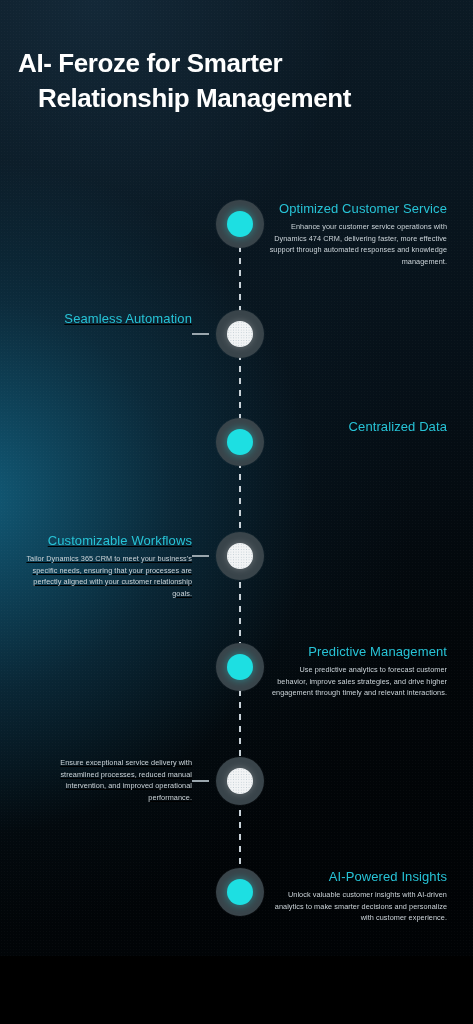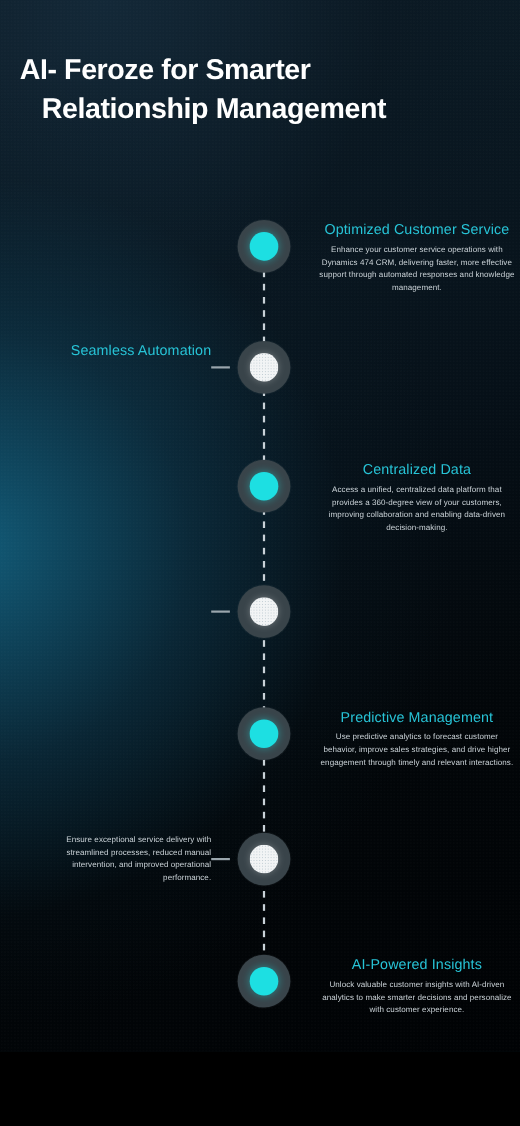--- a/index.html
+++ b/index.html
@@ -105,28 +105,29 @@
     background: #9aa6ad;
     z-index: 5;
   }
   .stub.left { left: 192px; }
 
   .content {
     position: absolute;
     top: 0;
   }
   .content.right {
-    left: 290px;
+    left: 269px;
     width: 178px;
-    text-align: center;
+    text-align: right;
   }
   .content.left {
     left: 24px;
     width: 168px;
     text-align: right;
+    text-decoration: underline;
   }
   .item-title {
     color: #27c3d6;
     font-size: 13px;
     font-weight: normal;
     line-height: 17px;
     letter-spacing: 0.1px;
     margin: 0 0 4px 0;
   }
   .item-desc {
@@ -167,29 +168,30 @@
         <div class="content left">
           <div class="item-title">Seamless Automation</div>
         </div>
       </div>
       <div class="row" style="top: 418px;">
         <div class="node cyan">
           <div class="dot"></div>
         </div>
         <div class="content right">
           <div class="item-title">Centralized Data</div>
-          <div class="item-desc">Access a unified, centralized data platform that provides a 360-degree view of your customers, improving collaboration and enabling data-driven decision-making.</div>
         </div>
       </div>
       <div class="row" style="top: 532px;">
         <div class="stub left"></div>
         <div class="node light">
           <div class="dot"></div>
         </div>
         <div class="content left">
+          <div class="item-title">Customizable Workflows</div>
+          <div class="item-desc">Tailor Dynamics 365 CRM to meet your business's specific needs, ensuring that your processes are perfectly aligned with your customer relationship goals.</div>
         </div>
       </div>
       <div class="row" style="top: 643px;">
         <div class="node cyan">
           <div class="dot"></div>
         </div>
         <div class="content right">
           <div class="item-title">Predictive Management</div>
           <div class="item-desc">Use predictive analytics to forecast customer behavior, improve sales strategies, and drive higher engagement through timely and relevant interactions.</div>
         </div>

